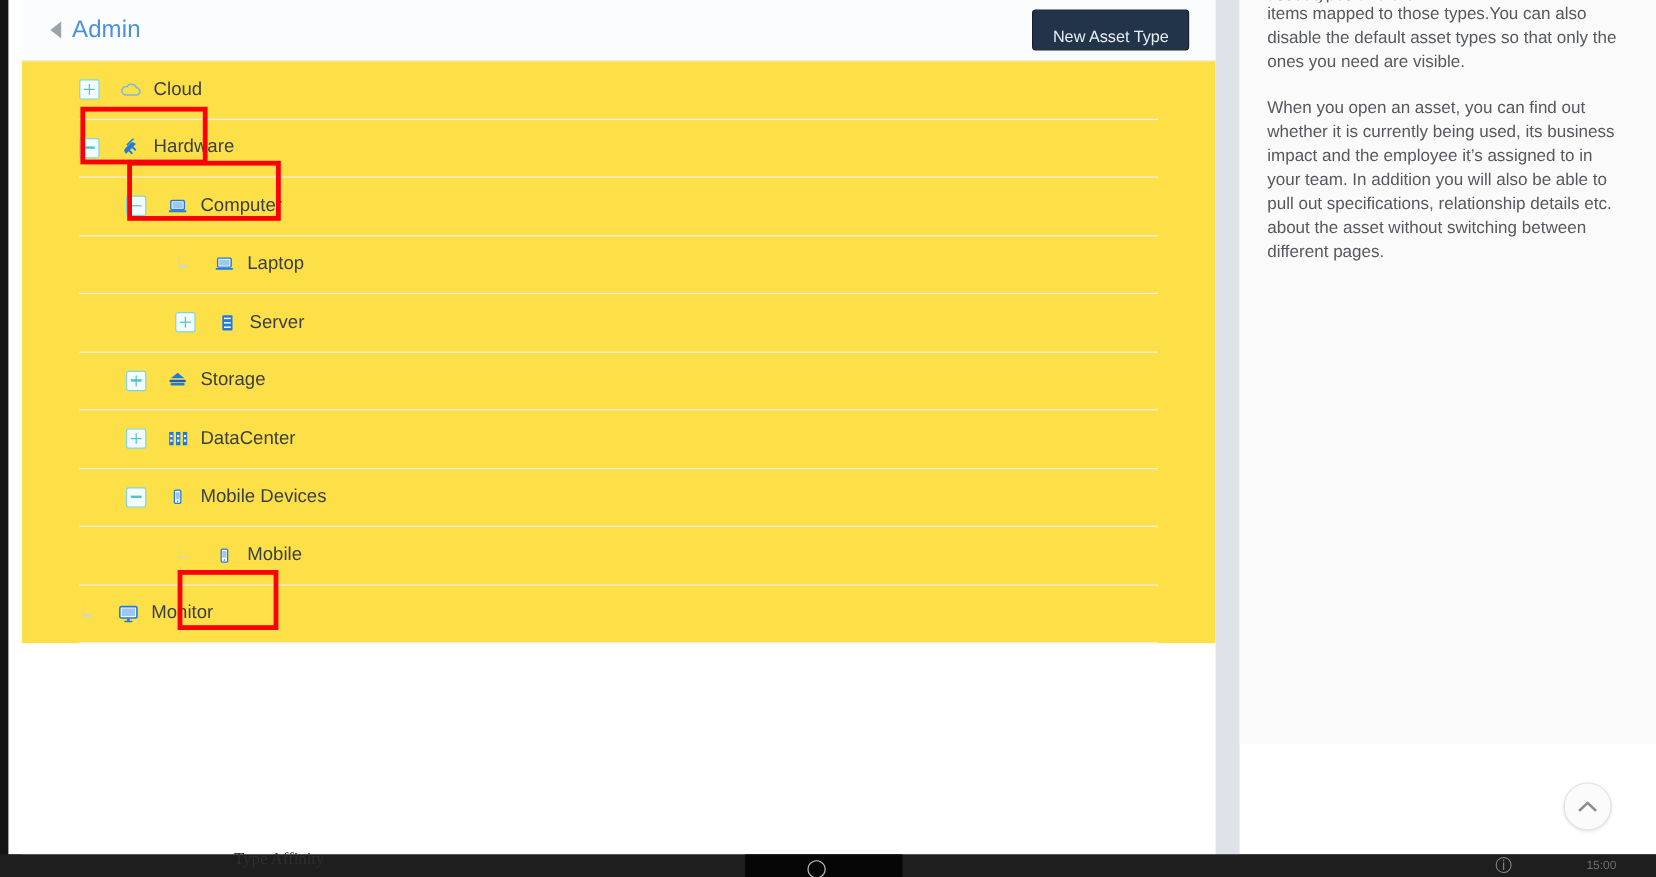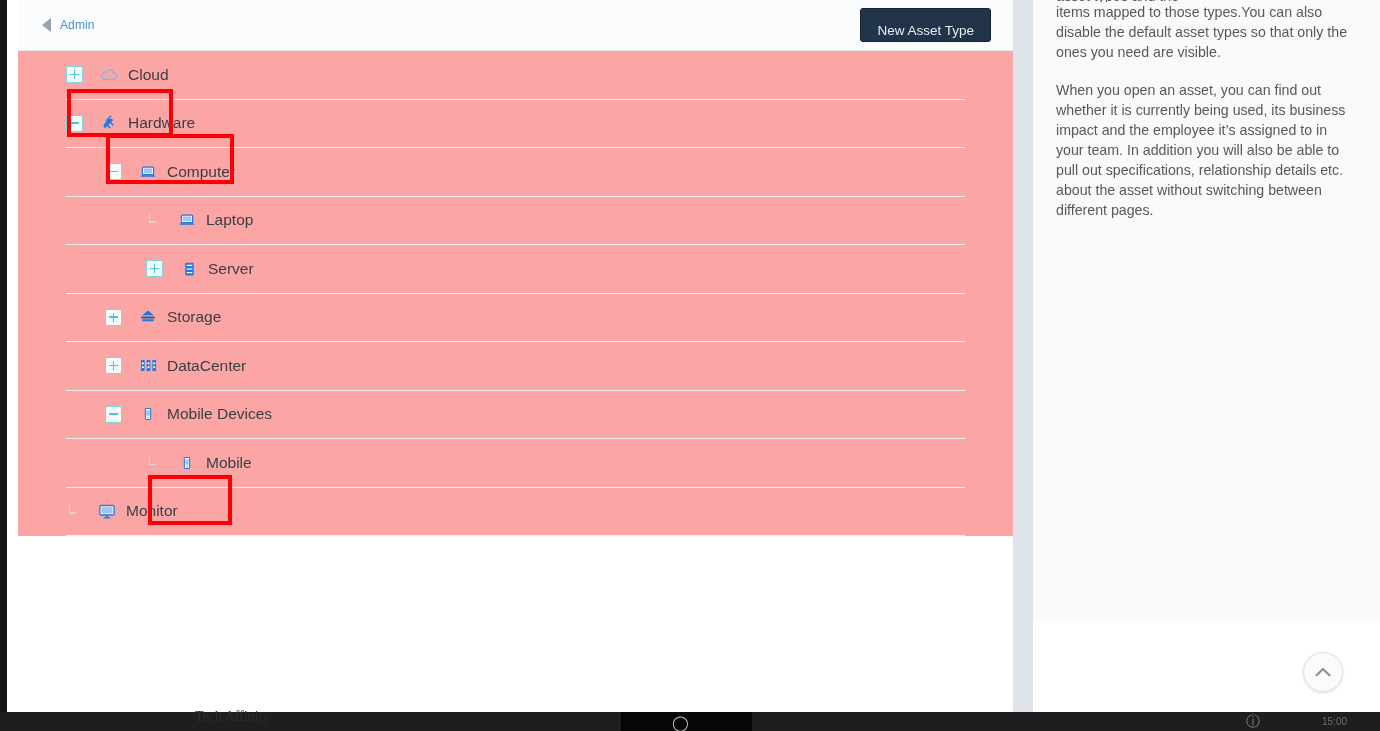--- a/index.html
+++ b/index.html
@@ -47,21 +47,21 @@
   }
   .back-caret{
     width:0;height:0;
     border-top:7px solid transparent;
     border-bottom:7px solid transparent;
     border-right:9px solid #9aa4ad;
     display:block;
   }
   .breadcrumb-link{
     color:#4a90e2;
-    font-size:12px;
+    font-size:20px;
     letter-spacing:.1px;
     cursor:pointer;
   }
   .new-btn{
     position:absolute;right:22px;top:8px;
     background:#22344a;
     color:#e8edf2;
     border:1px solid #16212e;
     border-radius:3px;
     font-size:13.5px;
@@ -69,21 +69,21 @@
     height:34px;
     line-height:32px;
     cursor:pointer;
     font-family:"Liberation Sans", sans-serif;
     white-space:nowrap;
   }
 
   
   .tree{
     position:relative;
-    background:#fca5a5;
+    background:#fde047;
     padding-top:0;
   }
   .tree-row{
     position:relative;
     height:48.5px;
     border-bottom:1px solid #edeff1;
     display:flex;
     align-items:center;
     box-sizing:border-box;
     margin:0 48px 0 48px;
@@ -400,20 +400,20 @@
     </div>
   </div>
 
   <div class="scroll-top">
     <svg width="16" height="10" viewBox="0 0 16 10">
       <path d="M1.5 8.2 L8 2 L14.5 8.2" stroke="#8d8d8d" stroke-width="2.1" fill="none" stroke-linecap="round" stroke-linejoin="round"></path>
     </svg>
   </div>
 
   <div class="bottom-strip">
-    <span class="wm">Tech Affinity</span>
+    <span class="wm">Type Affinity</span>
     <div class="blk"></div>
     <span class="osym">◯</span>
     <span class="tray-i">ⓘ</span>
     <span class="tray-t">15:00</span>
   </div>
 
 </div>
 
 </body></html>

